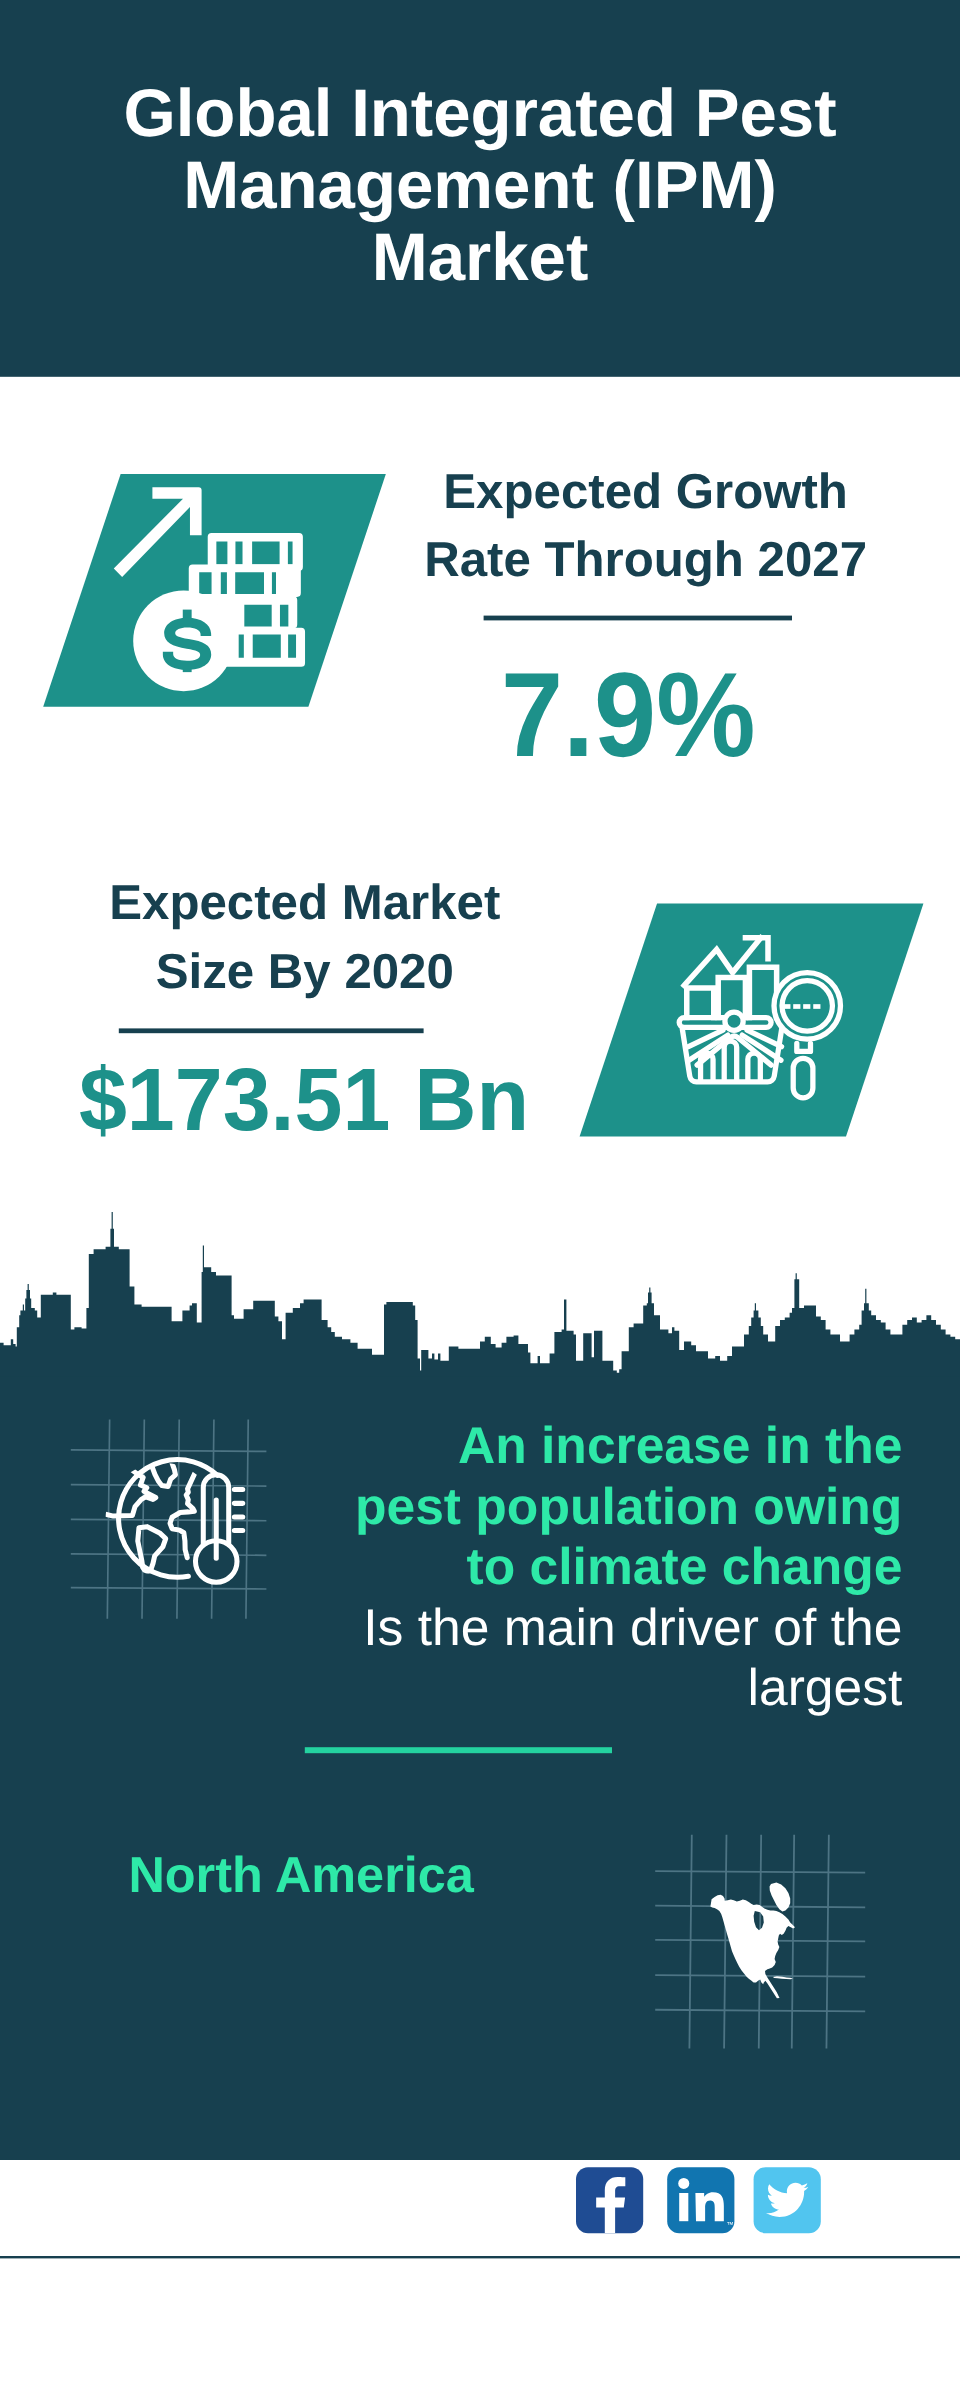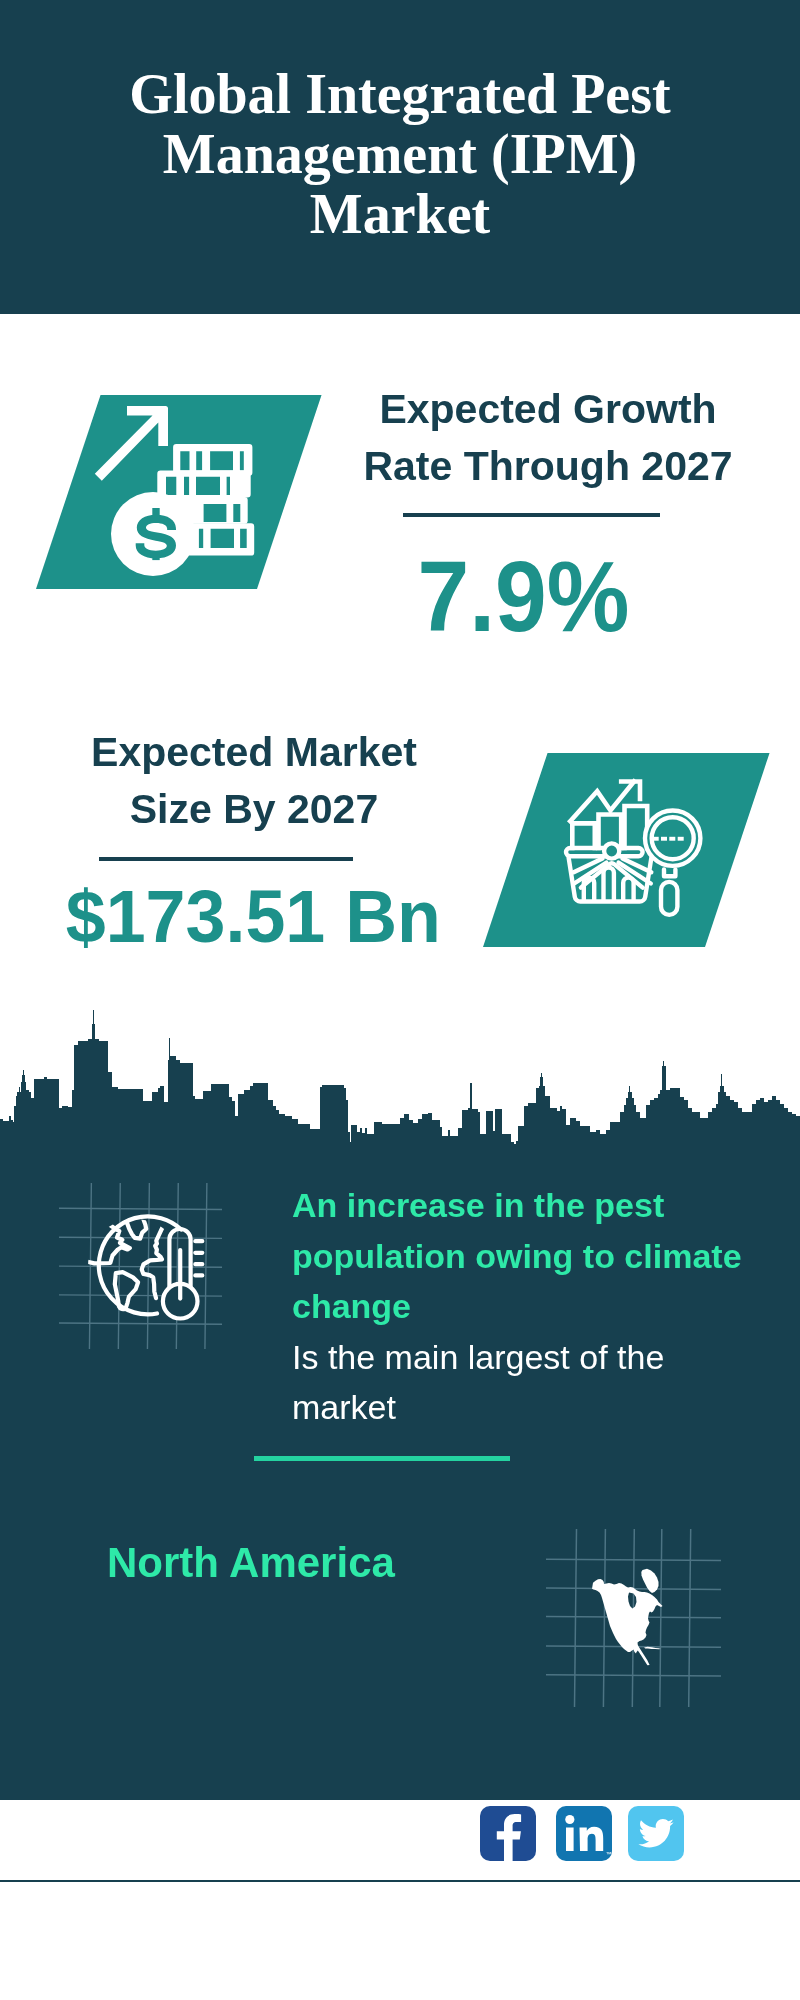--- a/index.html
+++ b/index.html
@@ -1,38 +1,38 @@
 <!DOCTYPE html>
 <html><head>
 <meta charset="utf-8">
 <style>
   html,body{margin:0;padding:0;}
   body{width:800px;height:2000px;background:#ffffff;font-family:"Liberation Sans",sans-serif;overflow:hidden;}
   .page{position:relative;width:800px;height:2000px;background:#fff;}
 
   
-  .hdr{position:absolute;left:0;top:0;width:800px;height:314px;background:#17404f;font-family:Liberation Serif, serif;}
+  .hdr{position:absolute;left:0;top:0;width:800px;height:314px;background:#17404f;}
   .hdr-title{position:absolute;left:85px;top:64px;width:630px;text-align:center;color:#fff;font-size:56px;font-weight:bold;line-height:60px;}
 
   
   .para{position:absolute;background:#1d918a;}
   .stat-head{position:absolute;color:#17404f;font-weight:bold;font-size:41px;line-height:57px;text-align:center;}
   .rule{position:absolute;height:4px;background:#17404f;}
   .stat-val{position:absolute;color:#1d918a;font-weight:bold;font-size:100px;line-height:100px;text-align:center;white-space:nowrap;}
 
   
   #s1-para{left:36px;top:395px;width:221px;height:194px;transform:skewX(-18.4deg);transform-origin:bottom left;}
   #s1-icon{position:absolute;left:100px;top:405px;width:170px;height:170px;overflow:visible;}
-  #s1-head{left:358px;top:381px;width:380px;}
+  #s1-head{left:348px;top:381px;width:380px;}
   #s1-rule{left:403px;top:513px;width:257px;}
   #s1-val{left:331px;top:546px;width:385px;transform:scaleX(0.93);}
 
 
   
-  #s3-text{position:absolute;left:292px;top:1180px;width:460px;text-align:left;font-size:34px;line-height:50.5px;font-weight:bold;color:#2ee9a8;}
+  #s3-text{position:absolute;left:292px;top:1180px;width:460px;text-align:right;font-size:43px;line-height:50.5px;font-weight:bold;color:#2ee9a8;}
   #s3-text .sub,#s4-text .sub{display:block;font-weight:normal;color:#ffffff;}
   #s3-rule{position:absolute;left:254px;top:1456px;width:256px;height:5px;background:#24d3a0;}
   #s3-icon{position:absolute;left:56px;top:1183px;width:166px;height:166px;}
 
   
   #s4-text{position:absolute;left:107px;top:1538px;width:382px;font-size:42px;line-height:50.5px;font-weight:bold;color:#2ee9a8;}
   #s4-icon{position:absolute;left:545px;top:1525px;width:180px;height:190px;}
 
   
   #footer-text{position:absolute;left:36px;top:1811px;width:460px;font-size:16px;line-height:19.5px;color:#2f8a6a;letter-spacing:0.2px;}
@@ -81,21 +81,21 @@
       <path fill="#1d918a" d="M52.3 103.0 h7.4 v8.2 h-7.4 Z"></path>
       <path fill="#1d918a" d="M52.3 146.8 h7.4 v8.3 h-7.4 Z"></path>
       <path fill="#1d918a" d="M56.0 109.7 c-11.3 0 -19.2 5.3 -19.2 12.9 c0 7.6 6.8 11.2 18.8 13.1 c8.2 1.3 11.2 2.6 11.2 5.1 c0 2.9 -4.3 4.9 -11.0 4.9 c-7.2 0 -11.5 -2.2 -11.5 -5.6 v-1.9 h-8.6 v2.2 c0 7.7 8.1 12.9 20.3 12.9 c12.1 0 20.0 -5.1 20.0 -12.8 c0 -7.7 -6.4 -11.0 -18.8 -12.9 c-8.7 -1.4 -11.2 -2.6 -11.2 -5.0 c0 -2.8 4.0 -4.7 10.0 -4.7 c6.6 0 10.8 2.1 11.1 5.3 l0.1 1.7 h8.8 l-0.1 -2.2 c-0.5 -7.6 -7.9 -13.0 -20.0 -13.0 Z"></path>
     </g>
   </svg>
   <div class="stat-head" id="s1-head">Expected Growth Rate Through 2027</div>
   <div class="rule" id="s1-rule"></div>
   <div class="stat-val" id="s1-val">7.9%</div>
 
   <div class="para" id="s2-para"></div>
-  <div class="stat-head" id="s2-head">Expected Market Size By 2027</div>
+  <div class="stat-head" id="s2-head">Expected Market Size By 2020</div>
   <div class="rule" id="s2-rule"></div>
   <div class="stat-val" id="s2-val">$173.51 Bn</div>
   <svg id="s2-icon" viewBox="0 0 160 160">
     <g fill="none" stroke="#ffffff" stroke-width="4.6" stroke-linecap="square" stroke-linejoin="miter">
 
       <polyline points="15.2,56.2 42.2,26.2 55.5,45.5 79,16.5"></polyline>
       <polyline points="66.2,16.5 85,16.5 85,34"></polyline>
 
       <path d="M17.3 83 v-24.6 h22.5 v24.6"></path>
       <path d="M43.5 83 v-33.5 h22.7 v33.5"></path>
@@ -128,21 +128,21 @@
     </g>
     <g fill="#ffffff">
       <rect x="97.7" y="71.8" width="6" height="3.9"></rect>
       <rect x="106" y="71.8" width="6" height="3.9"></rect>
       <rect x="114.3" y="71.8" width="6" height="3.9"></rect>
       <rect x="122.7" y="71.8" width="6" height="3.9"></rect>
     </g>
   </svg>
 
   <div class="darkband"></div>
-  <div id="s3-text"><span>An increase in the pest population owing to climate change</span><span class="sub">Is the main largest of the market</span></div>
+  <div id="s3-text"><span>An increase in the pest population owing to climate change</span><span class="sub">Is the main driver of the largest</span></div>
   <div id="s3-rule"></div>
   <svg id="s3-icon" viewBox="0 0 166 166">
     <g stroke="#4d7484" stroke-width="1.4">
       <path d="M35.4 -3 L33.4 169 M64.3 -3 L62.3 169 M93.4 -3 L91.4 169 M122.3 -3 L120.3 169 M150.9 -3 L148.9 169 M179.2 -3 L177.2 169"></path>
       <path d="M3 25.3 L182 26.6 M3 54.2 L182 55.5 M3 83.1 L182 84.4 M3 111.9 L182 113.2 M3 140.0 L182 141.3"></path>
     </g>
     <defs>
         <clipPath id="globeclip">
           <circle cx="79" cy="83" r="47"></circle>
         </clipPath>

